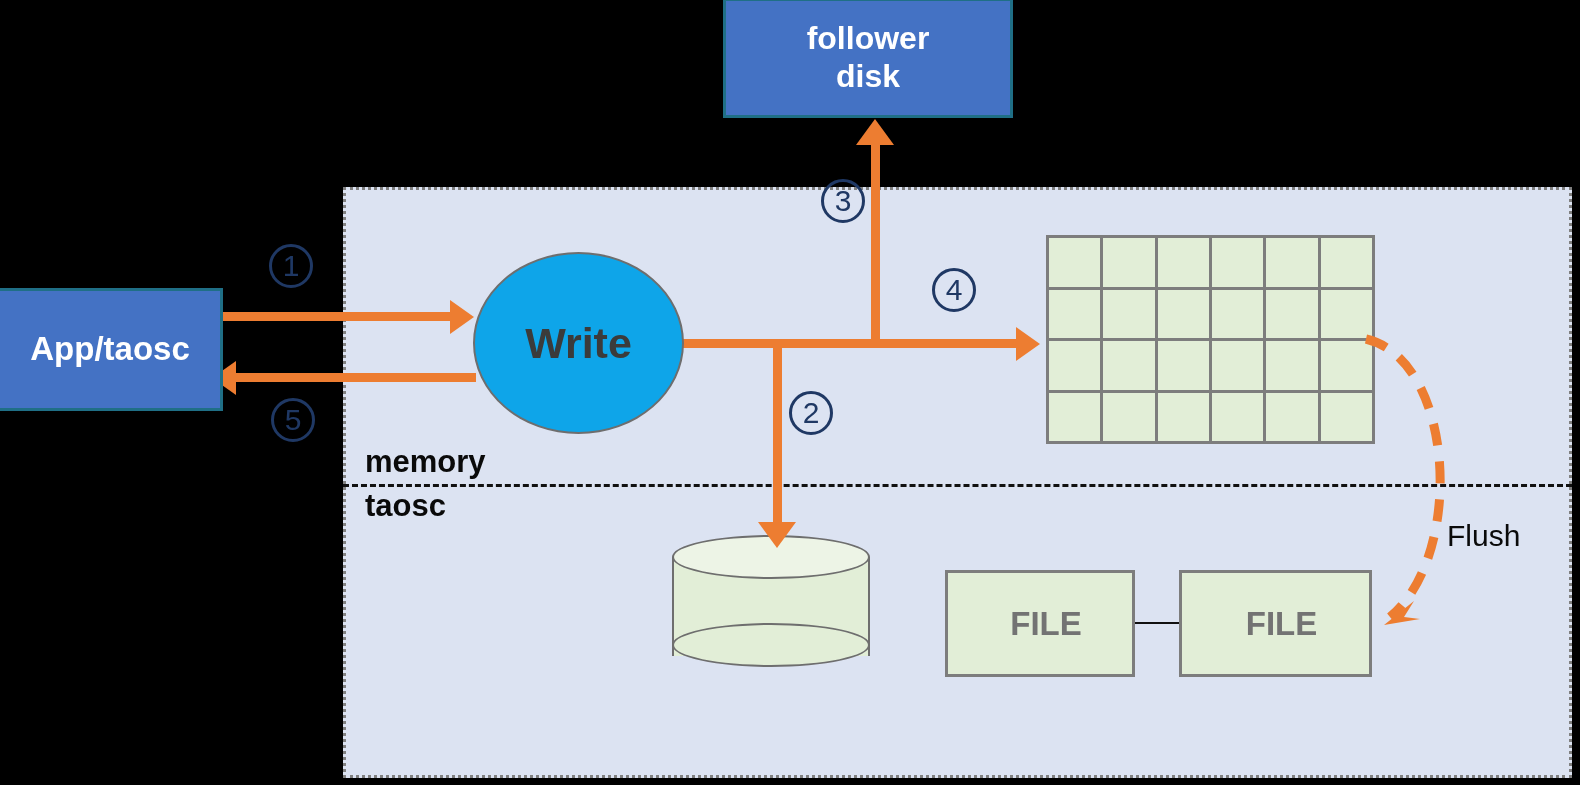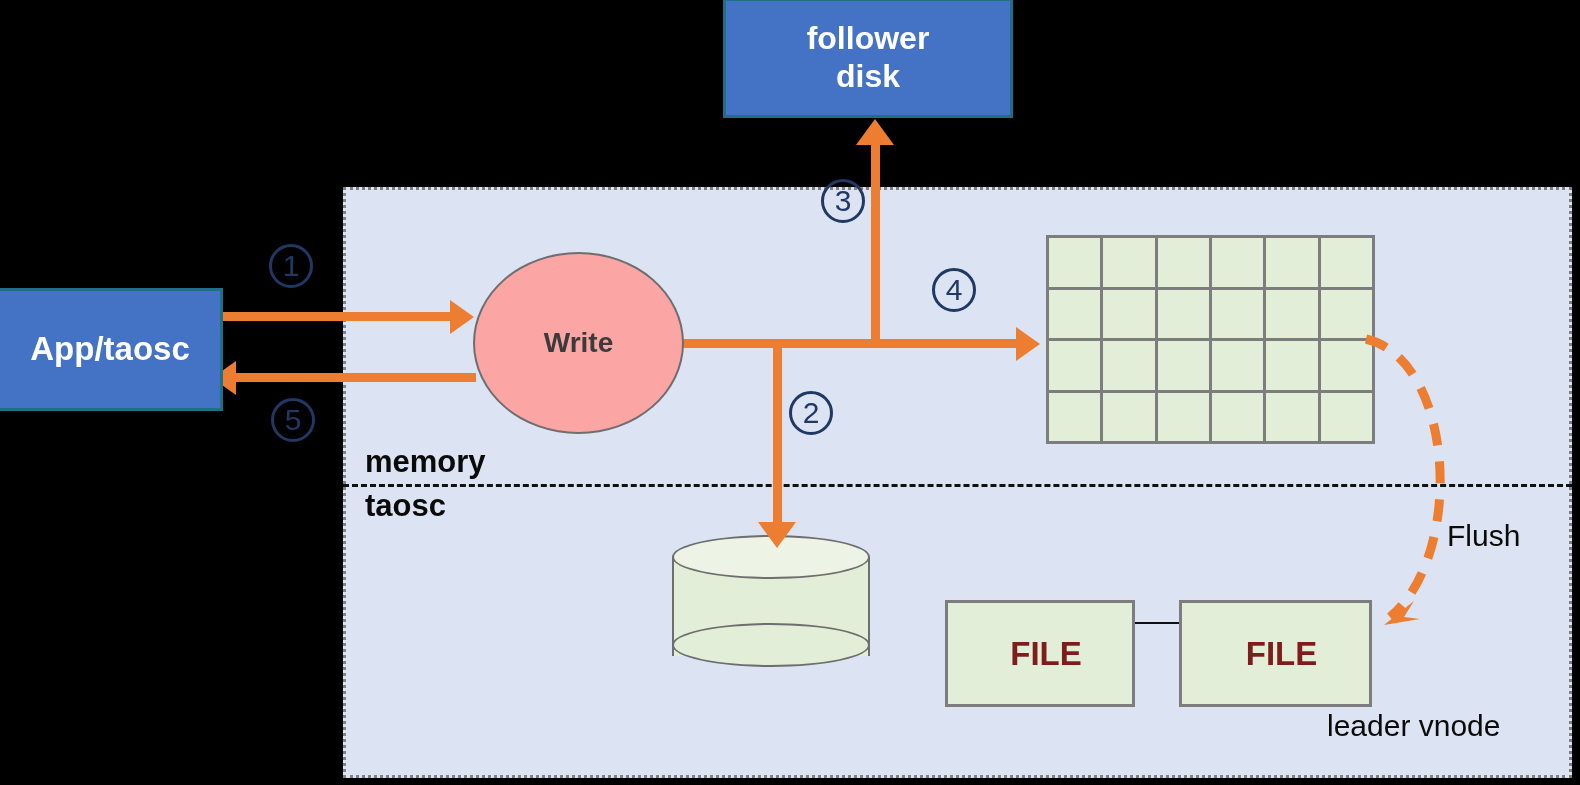--- a/index.html
+++ b/index.html
@@ -44,26 +44,26 @@
     left:723px; top:-2px;
     width:290px; height:120px;
     font-size:32px;
   }
 
   
   #write-ellipse{
     position:absolute;
     left:473px; top:252px;
     width:211px; height:182px;
-    background:#fca5a5;
+    background:#0ea5e9;
     border:2px solid #6e6e6e;
     border-radius:50%;
     box-sizing:border-box;
     display:flex;align-items:center;justify-content:center;
-    font-size:28px;font-weight:bold;color:#3b3b3b;
+    font-size:43px;font-weight:bold;color:#3b3b3b;
   }
 
   
   #grid{
     position:absolute;
     left:1046px; top:235px;
     width:329px; height:209px;
     display:grid;
     grid-template-columns:repeat(6,1fr);
     grid-template-rows:repeat(4,1fr);
@@ -96,26 +96,26 @@
     background:#edf4e6;box-sizing:border-box;
   }
   #wal-label{
     position:absolute;left:672px;top:700px;width:198px;
     text-align:center;font-size:30px;color:#0a0a0a;
   }
 
   
   .file-box{
     position:absolute;
-    top:600px;height:107px;
+    top:570px;height:107px;
     background:#e2eed7;
     border:3px solid #7d7d7d;
     box-sizing:border-box;
     display:flex;align-items:center;justify-content:center;
-    font-size:33px;font-weight:bold;color:#7f1d1d;padding-left:12px;
+    font-size:33px;font-weight:bold;color:#737373;padding-left:12px;
   }
   #file-1{left:945px;width:190px;}
   #file-2{left:1179px;width:193px;}
   #file-link{
     position:absolute;left:1135px;top:622px;width:44px;height:0;
     border-top:2px solid #111;
   }
 
   
   #mem-disk-line{
@@ -222,21 +222,20 @@
   <div id="file-link"></div>
   <div class="file-box" id="file-1">FILE</div>
   <div class="file-box" id="file-2">FILE</div>
 
   <svg id="flush-svg" viewBox="0 0 220 330" xmlns="http://www.w3.org/2000/svg">
     <path d="M 26 14 C 115 35, 125 230, 50 292" fill="none" stroke="#ed7d31" stroke-width="9" stroke-dasharray="22 16" stroke-linecap="butt"></path>
     <path d="M 44 300 L 74 276 L 64 292 L 80 294 Z" fill="#ed7d31"></path>
   </svg>
   <div id="flush-label">Flush</div>
 
-  <div id="leader-label">leader vnode</div>
 
   <div class="orange" id="arrow1-line"></div>
   <div class="arrowhead" id="head1"></div>
 
   <div class="orange" id="arrow5-line"></div>
   <div class="arrowhead" id="head5"></div>
 
   <div class="orange" id="trunk-h"></div>
   <div class="arrowhead" id="head4"></div>
 

